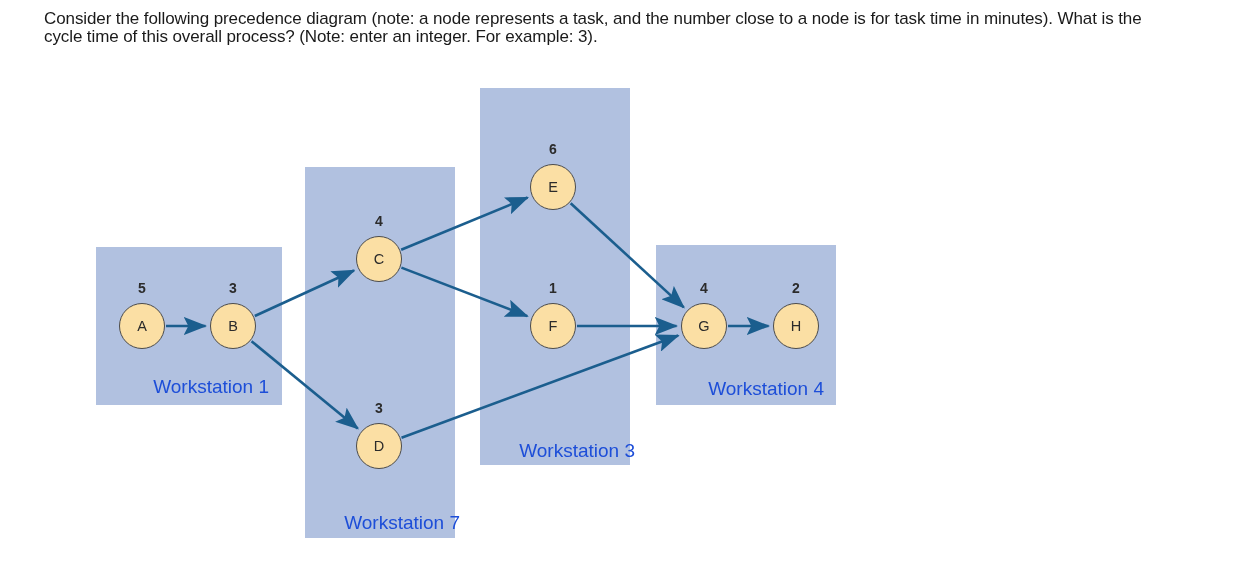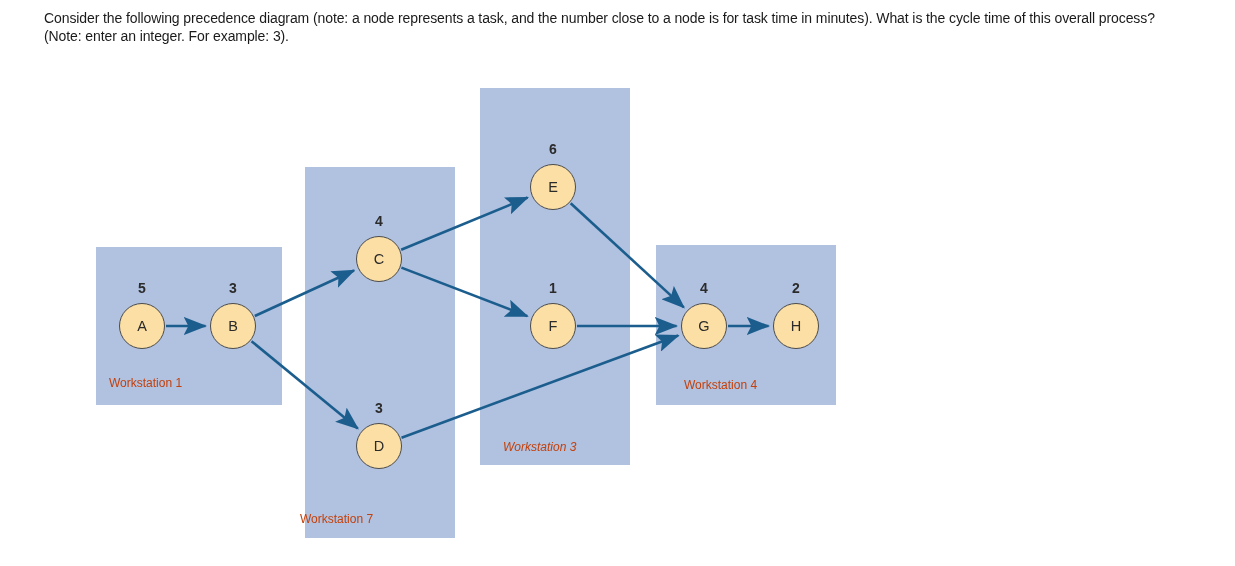--- a/index.html
+++ b/index.html
@@ -13,40 +13,40 @@
     font-family: "Liberation Sans", sans-serif;
     color: #231f20;
     overflow: hidden;
     position: relative;
   }
   #question {
     position: absolute;
     left: 44px;
     top: 10px;
     width: 1140px;
-    font-size: 14px;
+    font-size: 17px;
     line-height: 17.5px;
     color: #1a1a1a;
     letter-spacing: -0.1px;
   }
   #diagram {
     position: absolute;
     left: 0;
     top: 0;
     width: 1235px;
     height: 566px;
   }
   .ws-box {
     position: absolute;
   }
   .ws-label {
     position: absolute;
-    font-size: 12px;
-    color: #c2410c;
-    text-align: left;
+    font-size: 19px;
+    color: #1d4ed8;
+    text-align: right;
     white-space: nowrap;
   }
   .node {
     position: absolute;
     border-radius: 50%;
     background: #fbdfa4;
     border: 1.6px solid #4b4b4b;
     box-sizing: border-box;
     display: flex;
     align-items: center;
@@ -89,22 +89,22 @@
         <line x1="401.3969754075606" y1="267.62412271440553" x2="527.3367990121701" y2="316.118192723077" marker-end="url(#ahead)" stroke-linecap="butt"></line>
         <line x1="570.6576822371329" y1="203.25442272159918" x2="683.7672391032852" y2="307.3751406315009" marker-end="url(#ahead)" stroke-linecap="butt"></line>
         <line x1="577" y1="326" x2="676.5" y2="326" marker-end="url(#ahead)" stroke-linecap="butt"></line>
         <line x1="401.5143153793453" y1="437.68702201378017" x2="678.2023469611669" y2="335.52528727587685" marker-end="url(#ahead)" stroke-linecap="butt"></line>
         <line x1="728" y1="326" x2="768.5" y2="326" marker-end="url(#ahead)" stroke-linecap="butt"></line>
       </g>
   </svg>
 
   <div class="ws-label" id="wslab-0" style="left: 109px; top: 376px; width: 160px;">Workstation 1</div>
   <div class="ws-label" id="wslab-1" style="left: 300px; top: 512px; width: 160px;">Workstation 7</div>
-  <div class="ws-label" id="wslab-2" style="left: 503px; top: 440px; width: 160px; font-style: italic;">Workstation 3</div>
-  <div class="ws-label" id="wslab-3" style="left: 684px; top: 378px; width: 160px;">Workstation 4</div>
+  <div class="ws-label" id="wslab-2" style="left: 475px; top: 440px; width: 160px;">Workstation 3</div>
+  <div class="ws-label" id="wslab-3" style="left: 664px; top: 378px; width: 160px;">Workstation 4</div>
 
   <div class="node" id="node-0" style="left: 119px; top: 303px; width: 46px; height: 46px;">A</div>
   <div class="node" id="node-1" style="left: 210px; top: 303px; width: 46px; height: 46px;">B</div>
   <div class="node" id="node-2" style="left: 356px; top: 236px; width: 46px; height: 46px;">C</div>
   <div class="node" id="node-3" style="left: 356px; top: 423px; width: 46px; height: 46px;">D</div>
   <div class="node" id="node-4" style="left: 530px; top: 164px; width: 46px; height: 46px;">E</div>
   <div class="node" id="node-5" style="left: 530px; top: 303px; width: 46px; height: 46px;">F</div>
   <div class="node" id="node-6" style="left: 681px; top: 303px; width: 46px; height: 46px;">G</div>
   <div class="node" id="node-7" style="left: 773px; top: 303px; width: 46px; height: 46px;">H</div>
 

